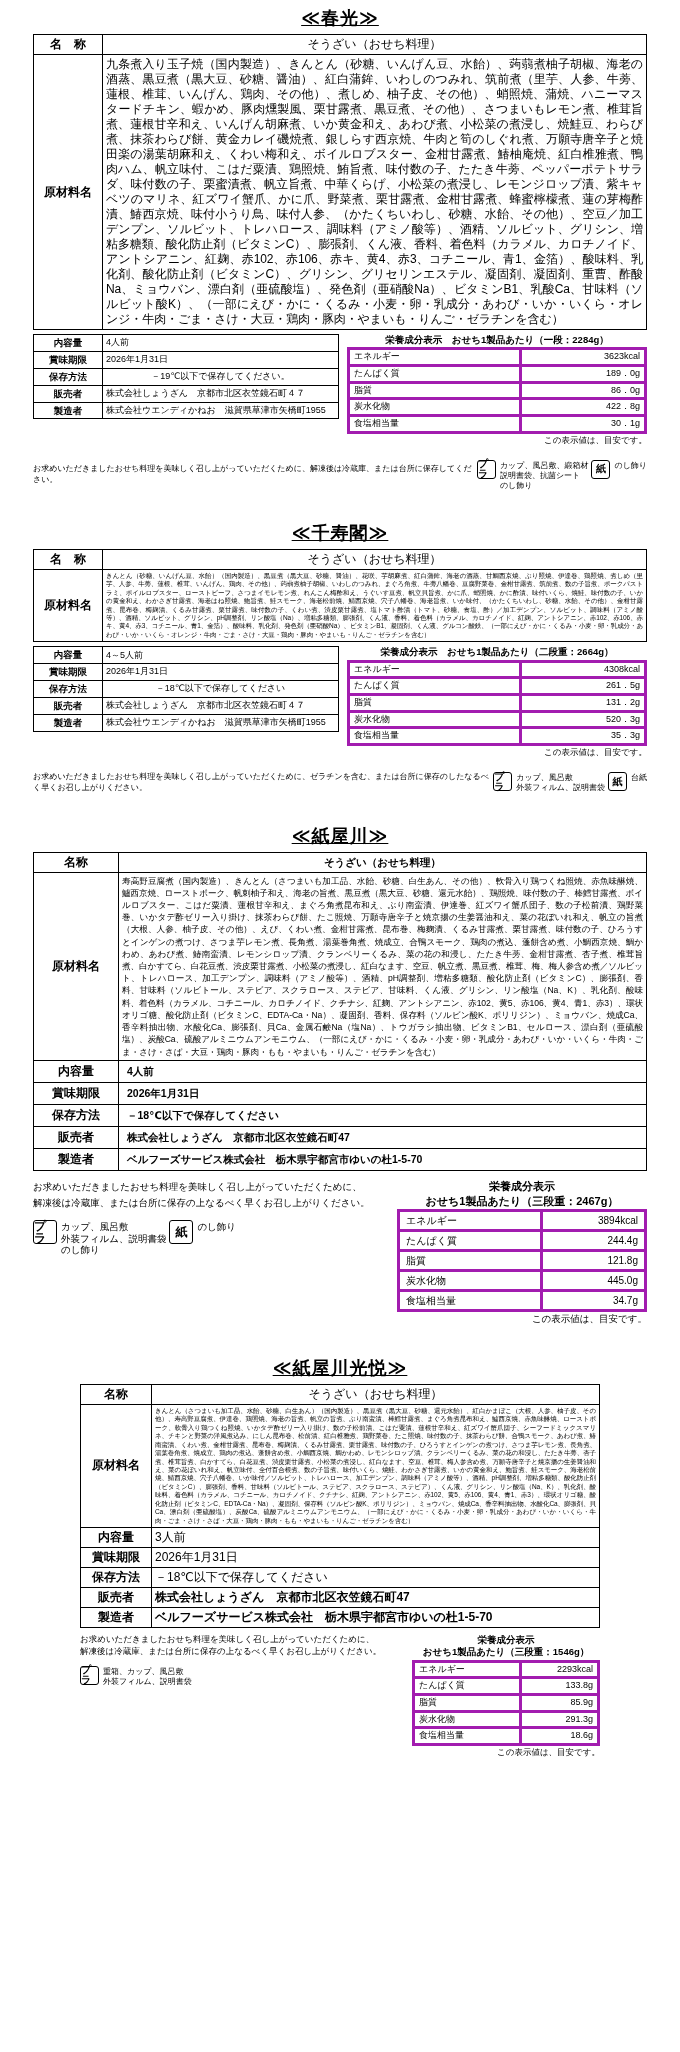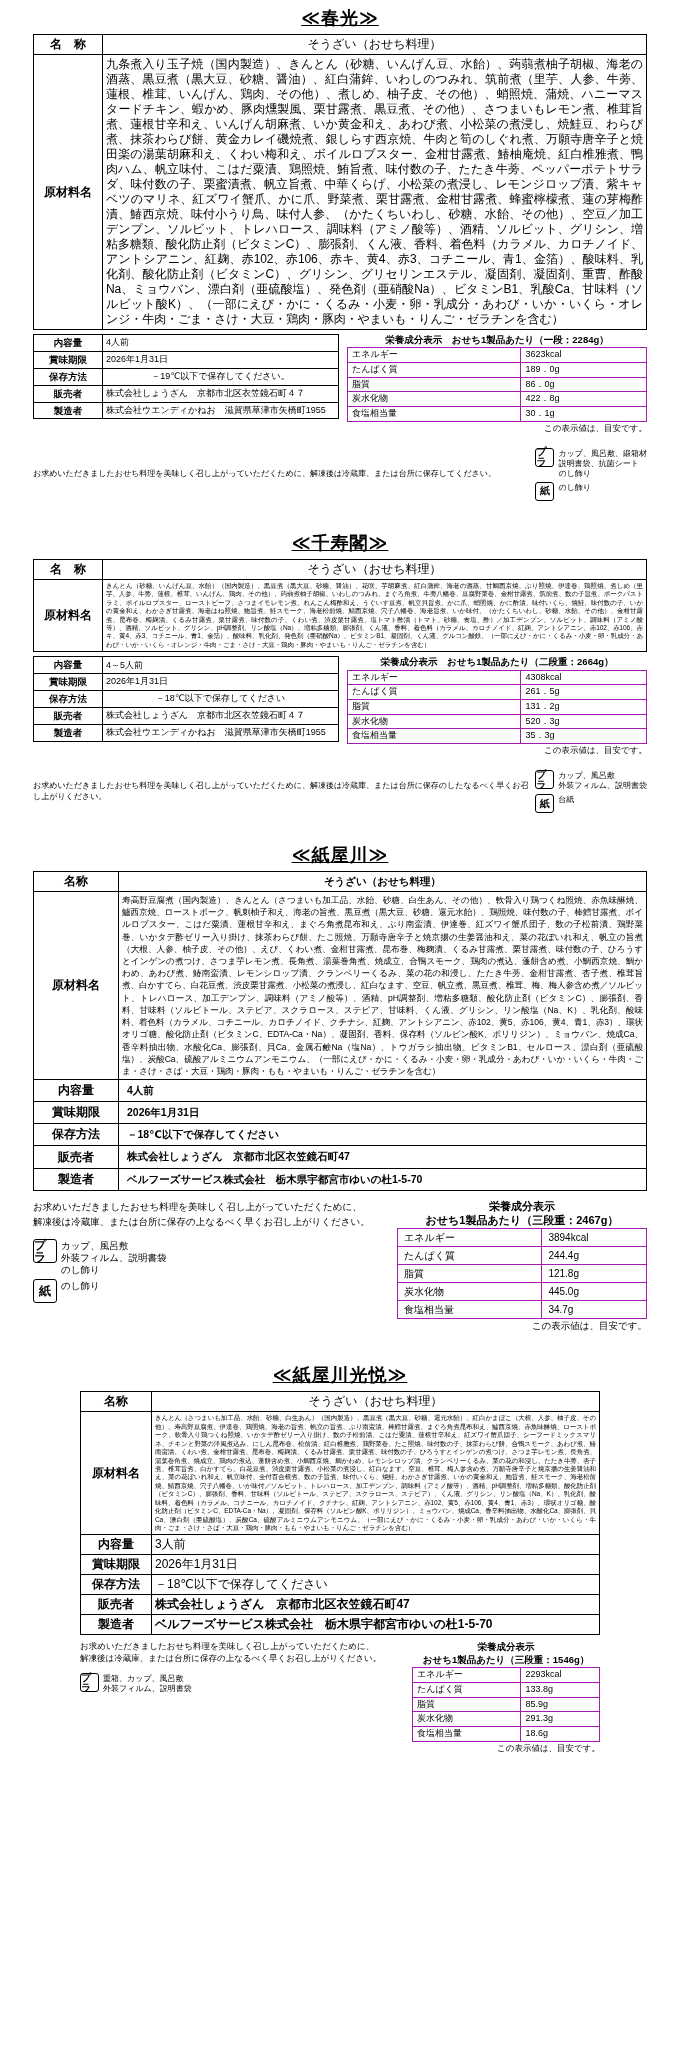--- a/index.html
+++ b/index.html
@@ -87,42 +87,42 @@
     font-size:9.5px;
     font-weight:bold;
     line-height:1.3;
     margin-bottom:1px;
   }
   table.nutri{
     border-collapse:collapse;
     width:100%;
   }
   table.nutri td{
-    border:1px solid #a21caf;
+    border:3px solid #a21caf;
     font-size:9px;
     padding:1px 4px;
     line-height:1.3;
   }
   table.nutri td.k{width:58%;}
-  table.nutri td.v{text-align:left;}
+  table.nutri td.v{text-align:right;}
   .nutri-note{font-size:8.5px;text-align:right;margin-top:1px;}
   .notes{
     width:614px;
     margin:13px auto 0 auto;
     font-size:8px;
     line-height:1.35;
     display:flex;
     gap:0;
     align-items:center;
   }
   .notes .txt{flex:1 1 auto;}
   .marks{
     flex:0 0 auto;
     display:flex;
-    flex-direction:column;
+    flex-direction:row;
     gap:3px;
   }
   .mark-row{display:flex;align-items:flex-start;gap:4px;}
   .mark-ico{
     width:17px;height:17px;
     border:1.2px solid #000;
     border-radius:3px;
     display:flex;align-items:center;justify-content:center;
     font-size:10px;font-weight:bold;
     flex:0 0 auto;
@@ -323,21 +323,21 @@
               <td class="v">35．3g</td>
             </tr>
           </tbody>
             </table>
           <div class="nutri-note">この表示値は、目安です。</div>
         </div>
       </div>
     </div>
 
     <div class="notes">
-      <div class="txt">お求めいただきましたおせち料理を美味しく召し上がっていただくために、解凍後は冷蔵庫、または台所に保存のしたなるべく早くお召し上がりください。</div>
+      <div class="txt">お求めいただきましたおせち料理を美味しく召し上がっていただくために、ゼラチンを含む、または台所に保存のしたなるべく早くお召し上がりください。</div>
       <div class="marks">
         <div class="mark-row">
           <div class="mark-ico">プラ</div>
           <div class="mark-lbl" style="white-space:pre-line">カップ、風呂敷
 外装フィルム、説明書袋</div>
         </div>
         <div class="mark-row">
           <div class="mark-ico">紙</div>
           <div class="mark-lbl" style="white-space:pre-line">台紙</div>
         </div>

